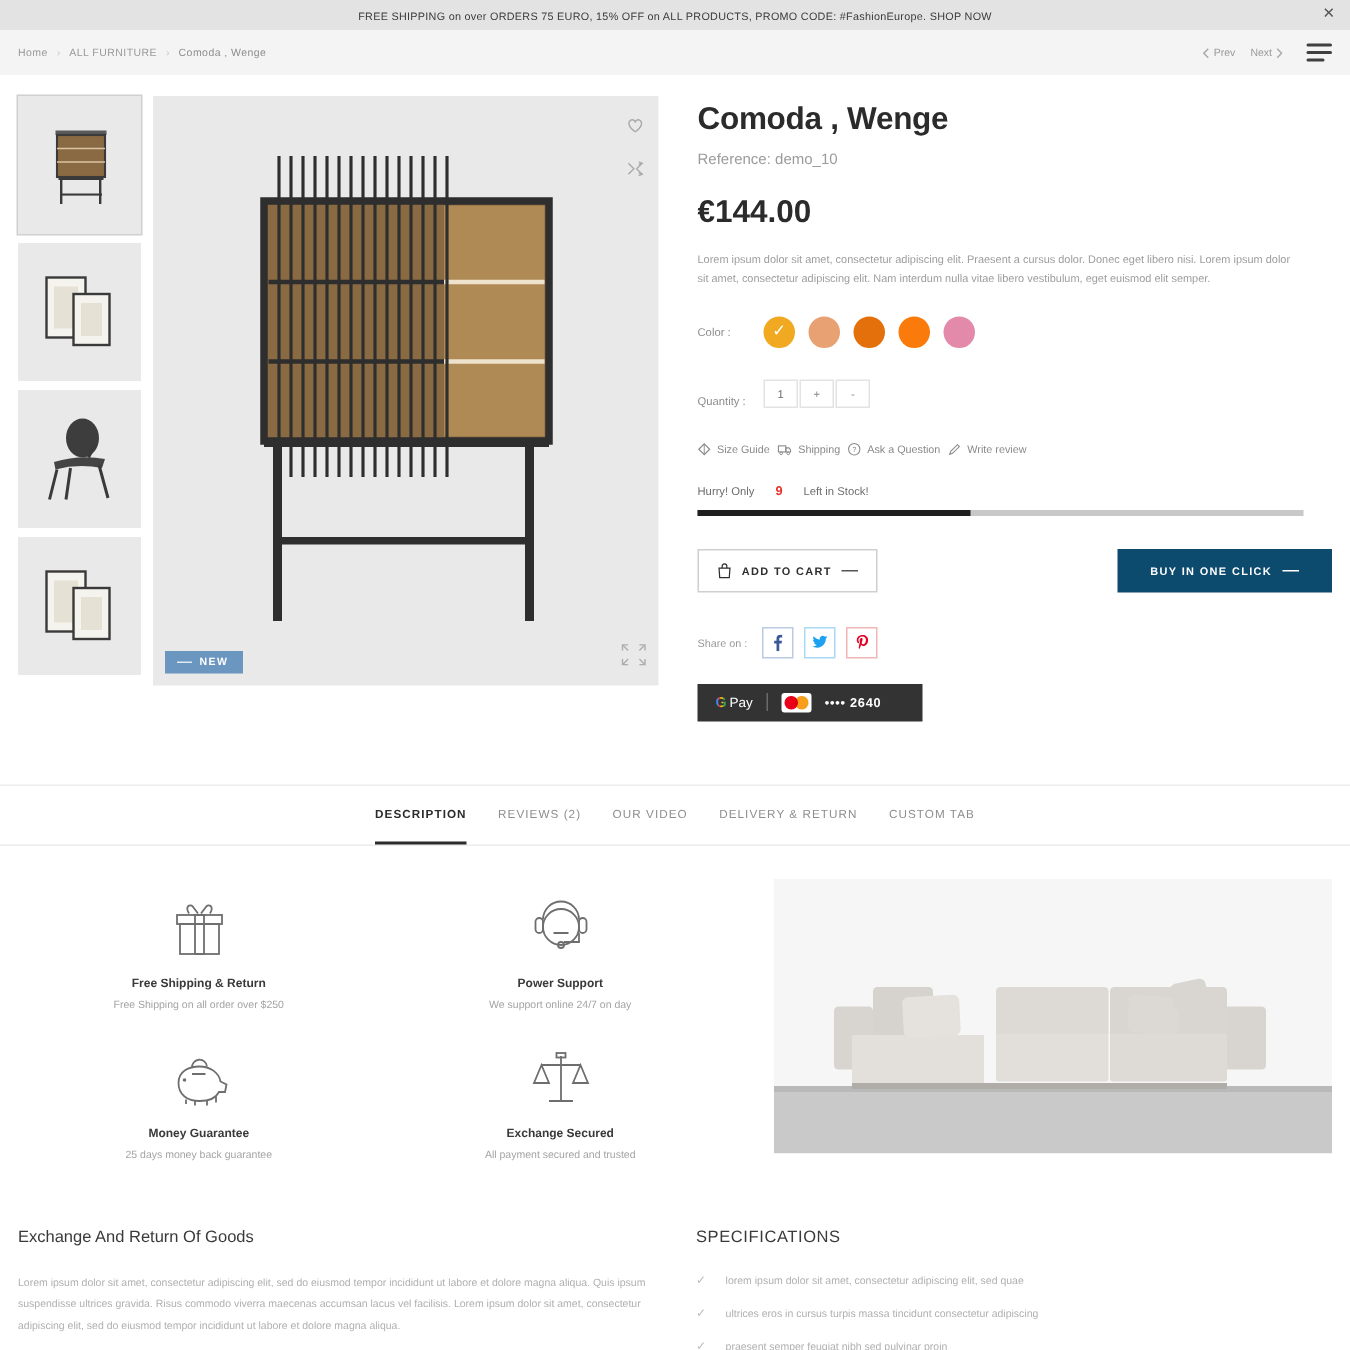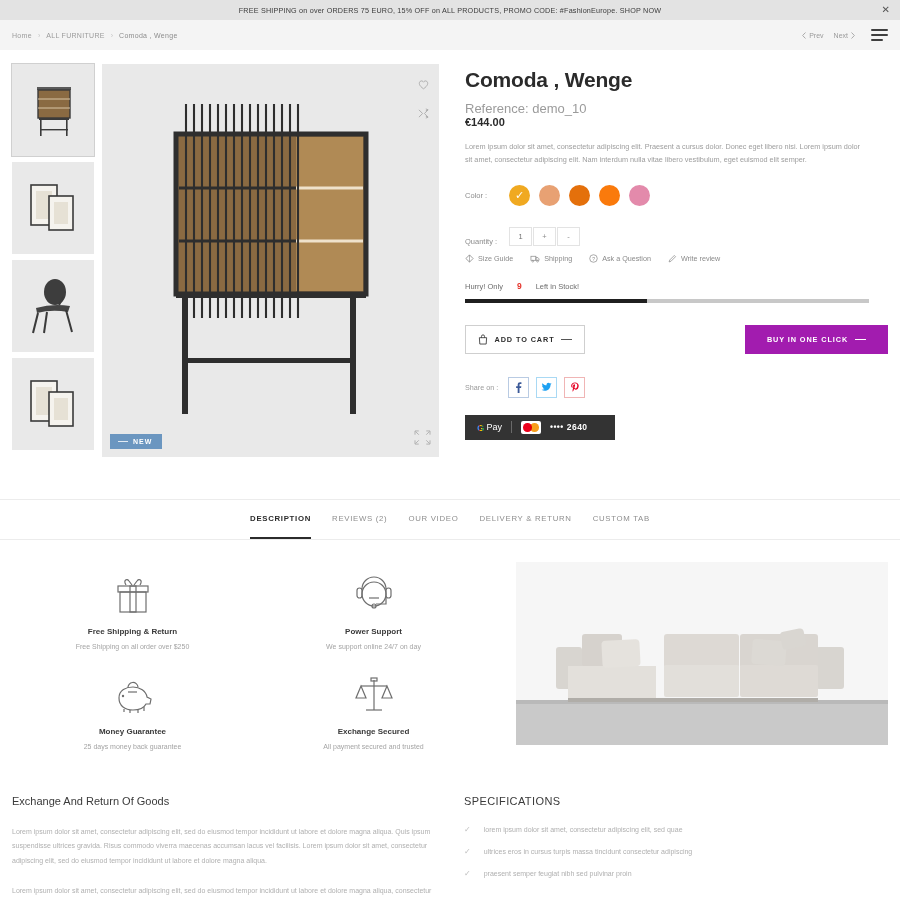--- a/index.html
+++ b/index.html
@@ -84,59 +84,59 @@
     position: absolute; right: 8px; bottom: 8px;
     opacity: .45; cursor: pointer;
   }
 
   
   .info { flex: 1; padding-left: 18px; padding-top: 4px; }
   .p-title {
     font-size: 21px; color: #2b2b2b; font-weight: bold;
     letter-spacing: -.2px; margin-bottom: 9px;
   }
-  .p-ref { font-size: 13px; color: #9b9b9b; }
-  .p-price { font-size: 11px; color: #2b2b2b; font-weight: bold; margin-bottom: 12px; }
+  .p-ref { font-size: 10px; color: #9b9b9b; margin-bottom: 18px; }
+  .p-price { font-size: 21px; color: #2b2b2b; font-weight: bold; margin-bottom: 12px; }
   .p-desc { font-size: 7.3px; line-height: 1.85; color: #9d9d9d; max-width: 404px; margin-bottom: 18px; }
 
   .row { display: flex; align-items: center; }
   .row-label { font-size: 7.5px; color: #8c8c8c; width: 44px; flex-shrink: 0; }
   .swatches { display: flex; gap: 9px; }
   .sw {
     width: 21px; height: 21px; border-radius: 50%;
     cursor: pointer; display: flex; align-items: center; justify-content: center;
   }
   .sw-check { color: #fff; font-size: 11px; line-height: 1; }
 
   .qty-row { margin-top: 21px; display: flex; align-items: flex-end; }
   .qty-box {
     width: 23px; height: 19px; border: 1px solid #e3e3e3; background: #fff;
     display: flex; align-items: center; justify-content: center;
     font-size: 7.5px; color: #8a8a8a; cursor: pointer;
   }
   .qty-box.val { color: #6f6f6f; }
   .qty-box + .qty-box { margin-left: 1px; }
 
-  .links-row { margin-top: 8px; display: flex; gap: 17px; align-items: center; }
+  .links-row { margin-top: 23px; display: flex; gap: 5px; align-items: center; }
   .plink { display: flex; align-items: center; gap: 4px; font-size: 7.2px; color: #8a8a8a; cursor: pointer; }
 
   .stock-row { margin-top: 18px; font-size: 7.5px; color: #6d6d6d; display: flex; gap: 14px; align-items: baseline; }
   .stock-num { color: #e5332a; font-weight: bold; font-size: 8.5px; }
   .stock-bar { margin-top: 8px; height: 4px; background: #c8c8c8; width: 404px; position: relative; }
   .stock-fill { position: absolute; left: 0; top: 0; bottom: 0; background: #1f1f1f; }
 
   .btn-row { margin-top: 22px; display: flex; align-items: center; }
   .btn-cart {
     width: 120px; height: 29px; border: 1px solid #cfcfcf; background: #fff;
     display: flex; align-items: center; justify-content: center; gap: 6px;
     font-size: 7.3px; font-weight: bold; letter-spacing: .9px; color: #2e2e2e; cursor: pointer;
   }
   .btn-cart .dash { width: 11px; height: 1px; background: #555; display: inline-block; }
   .btn-buy {
-    margin-left: auto; width: 143px; height: 29px; background: #a21caf; color: #fff;
+    margin-left: auto; width: 143px; height: 29px; background: #0c4a6e; color: #fff;
     display: flex; align-items: center; justify-content: center; gap: 7px;
     font-size: 7.3px; font-weight: bold; letter-spacing: .9px; cursor: pointer;
   }
   .btn-buy .dash { width: 11px; height: 1px; background: #fff; display: inline-block; }
 
   .share-row { margin-top: 23px; display: flex; align-items: center; gap: 7px; }
   .share-label { font-size: 7.2px; color: #9a9a9a; margin-right: 3px; }
   .sbtn {
     width: 21px; height: 21px; display: flex; align-items: center; justify-content: center;
     font-size: 10px; font-weight: bold; cursor: pointer; background: #fff;

